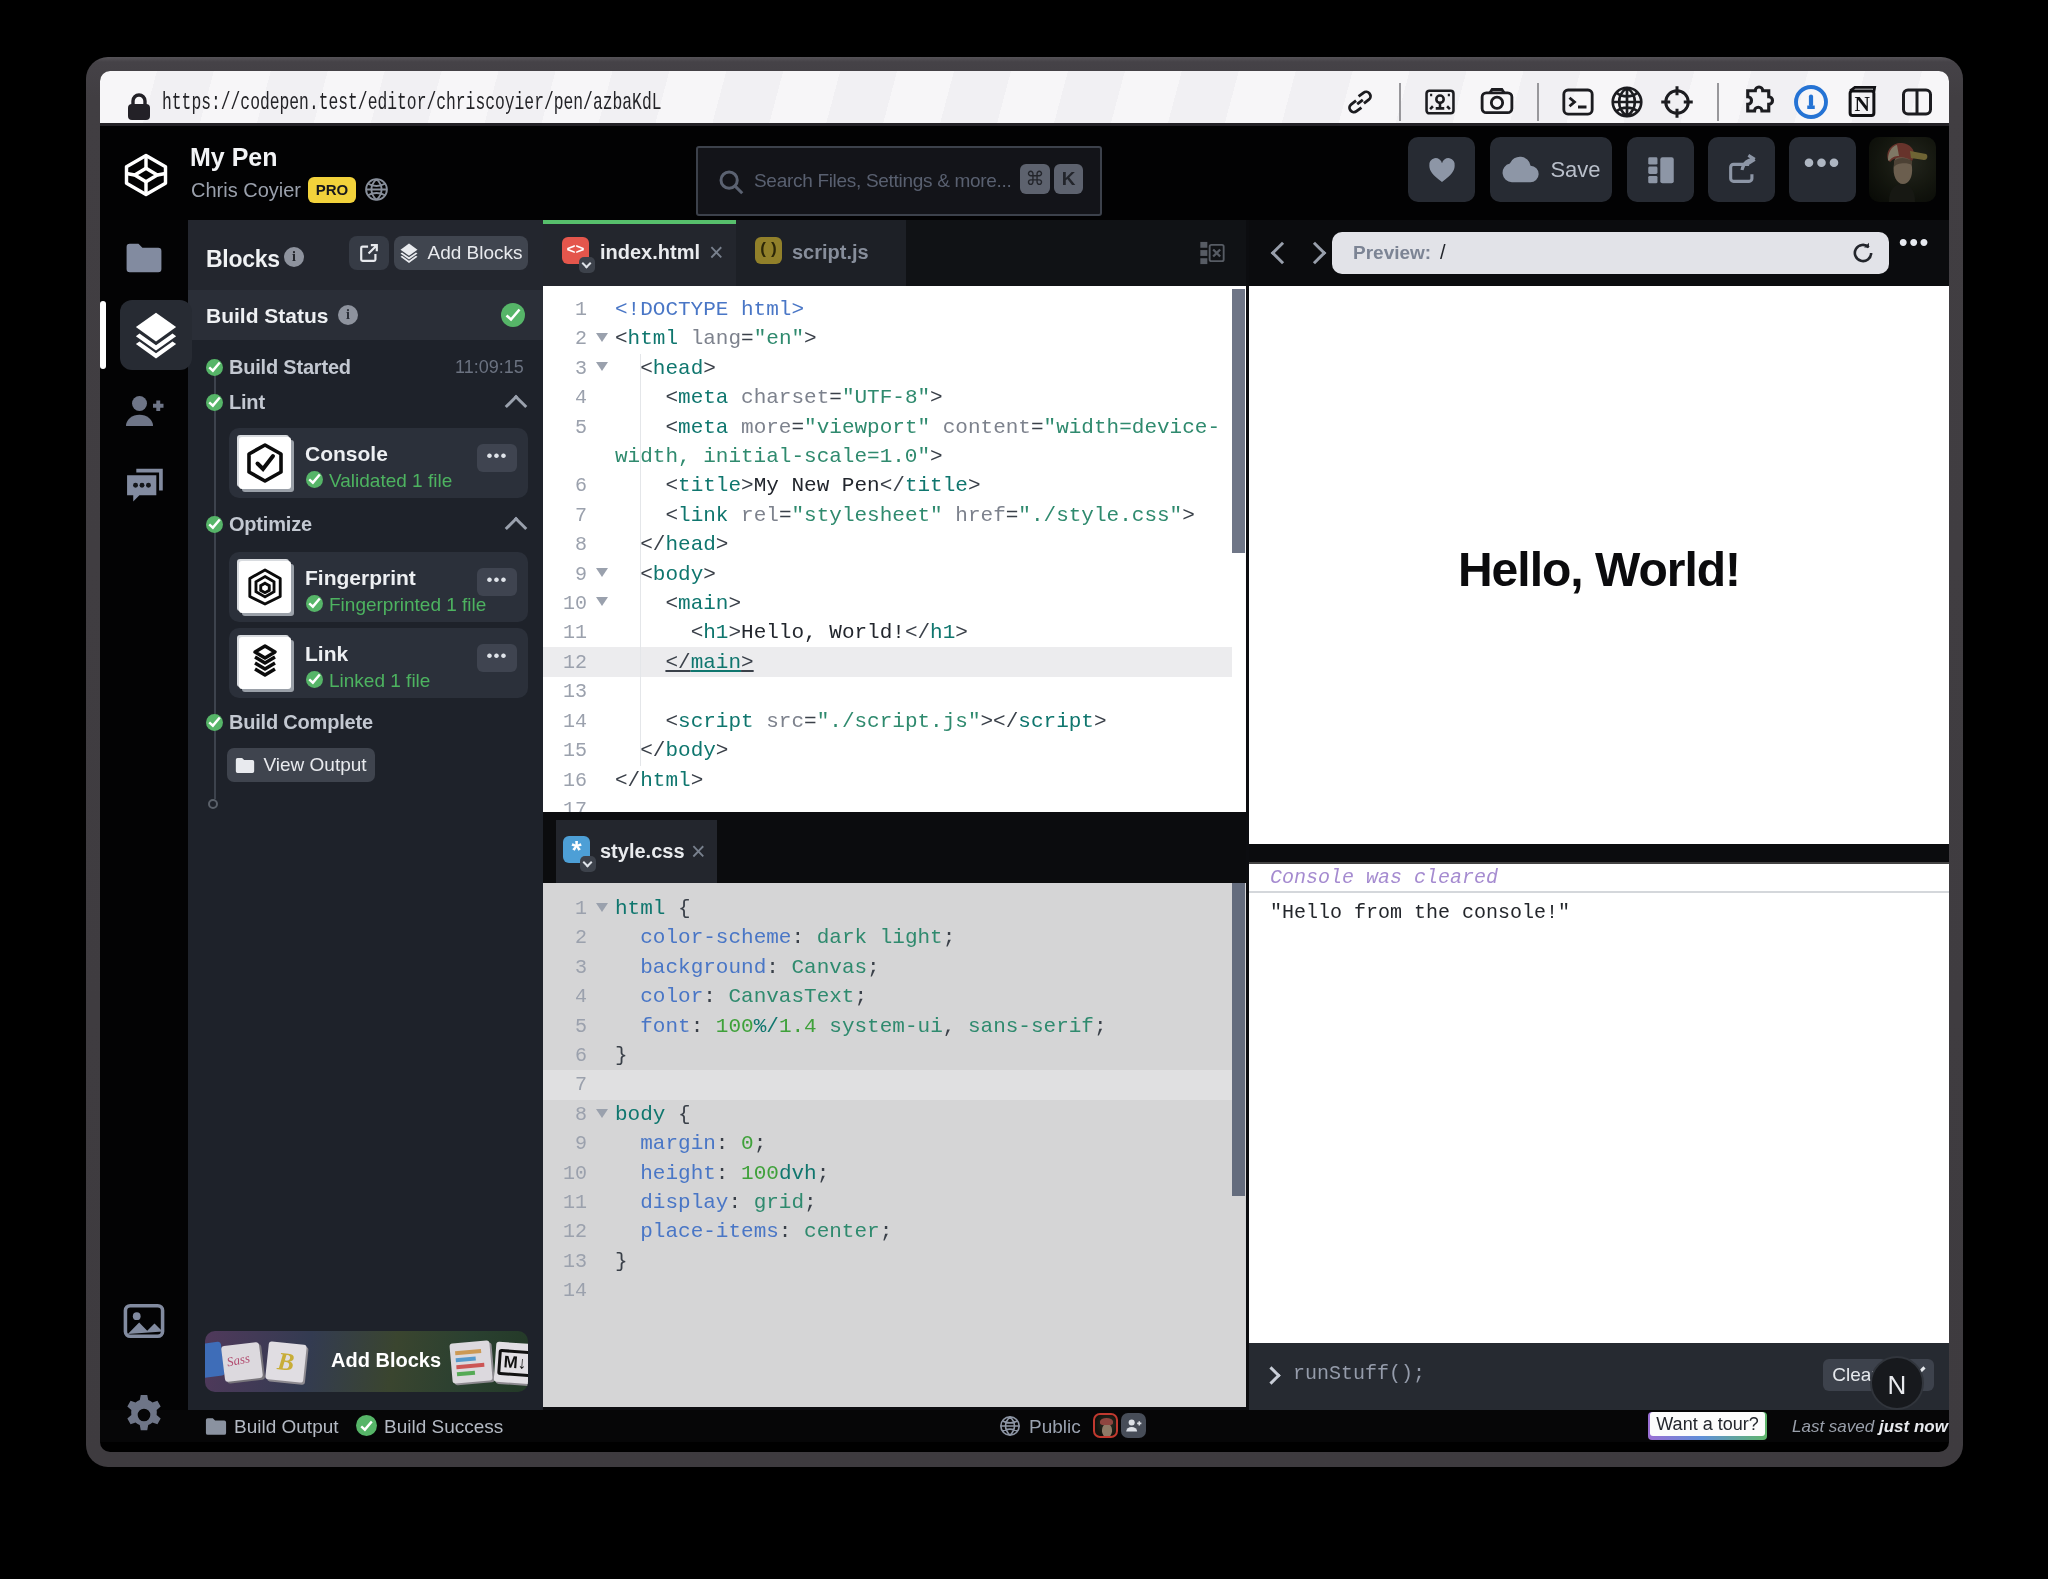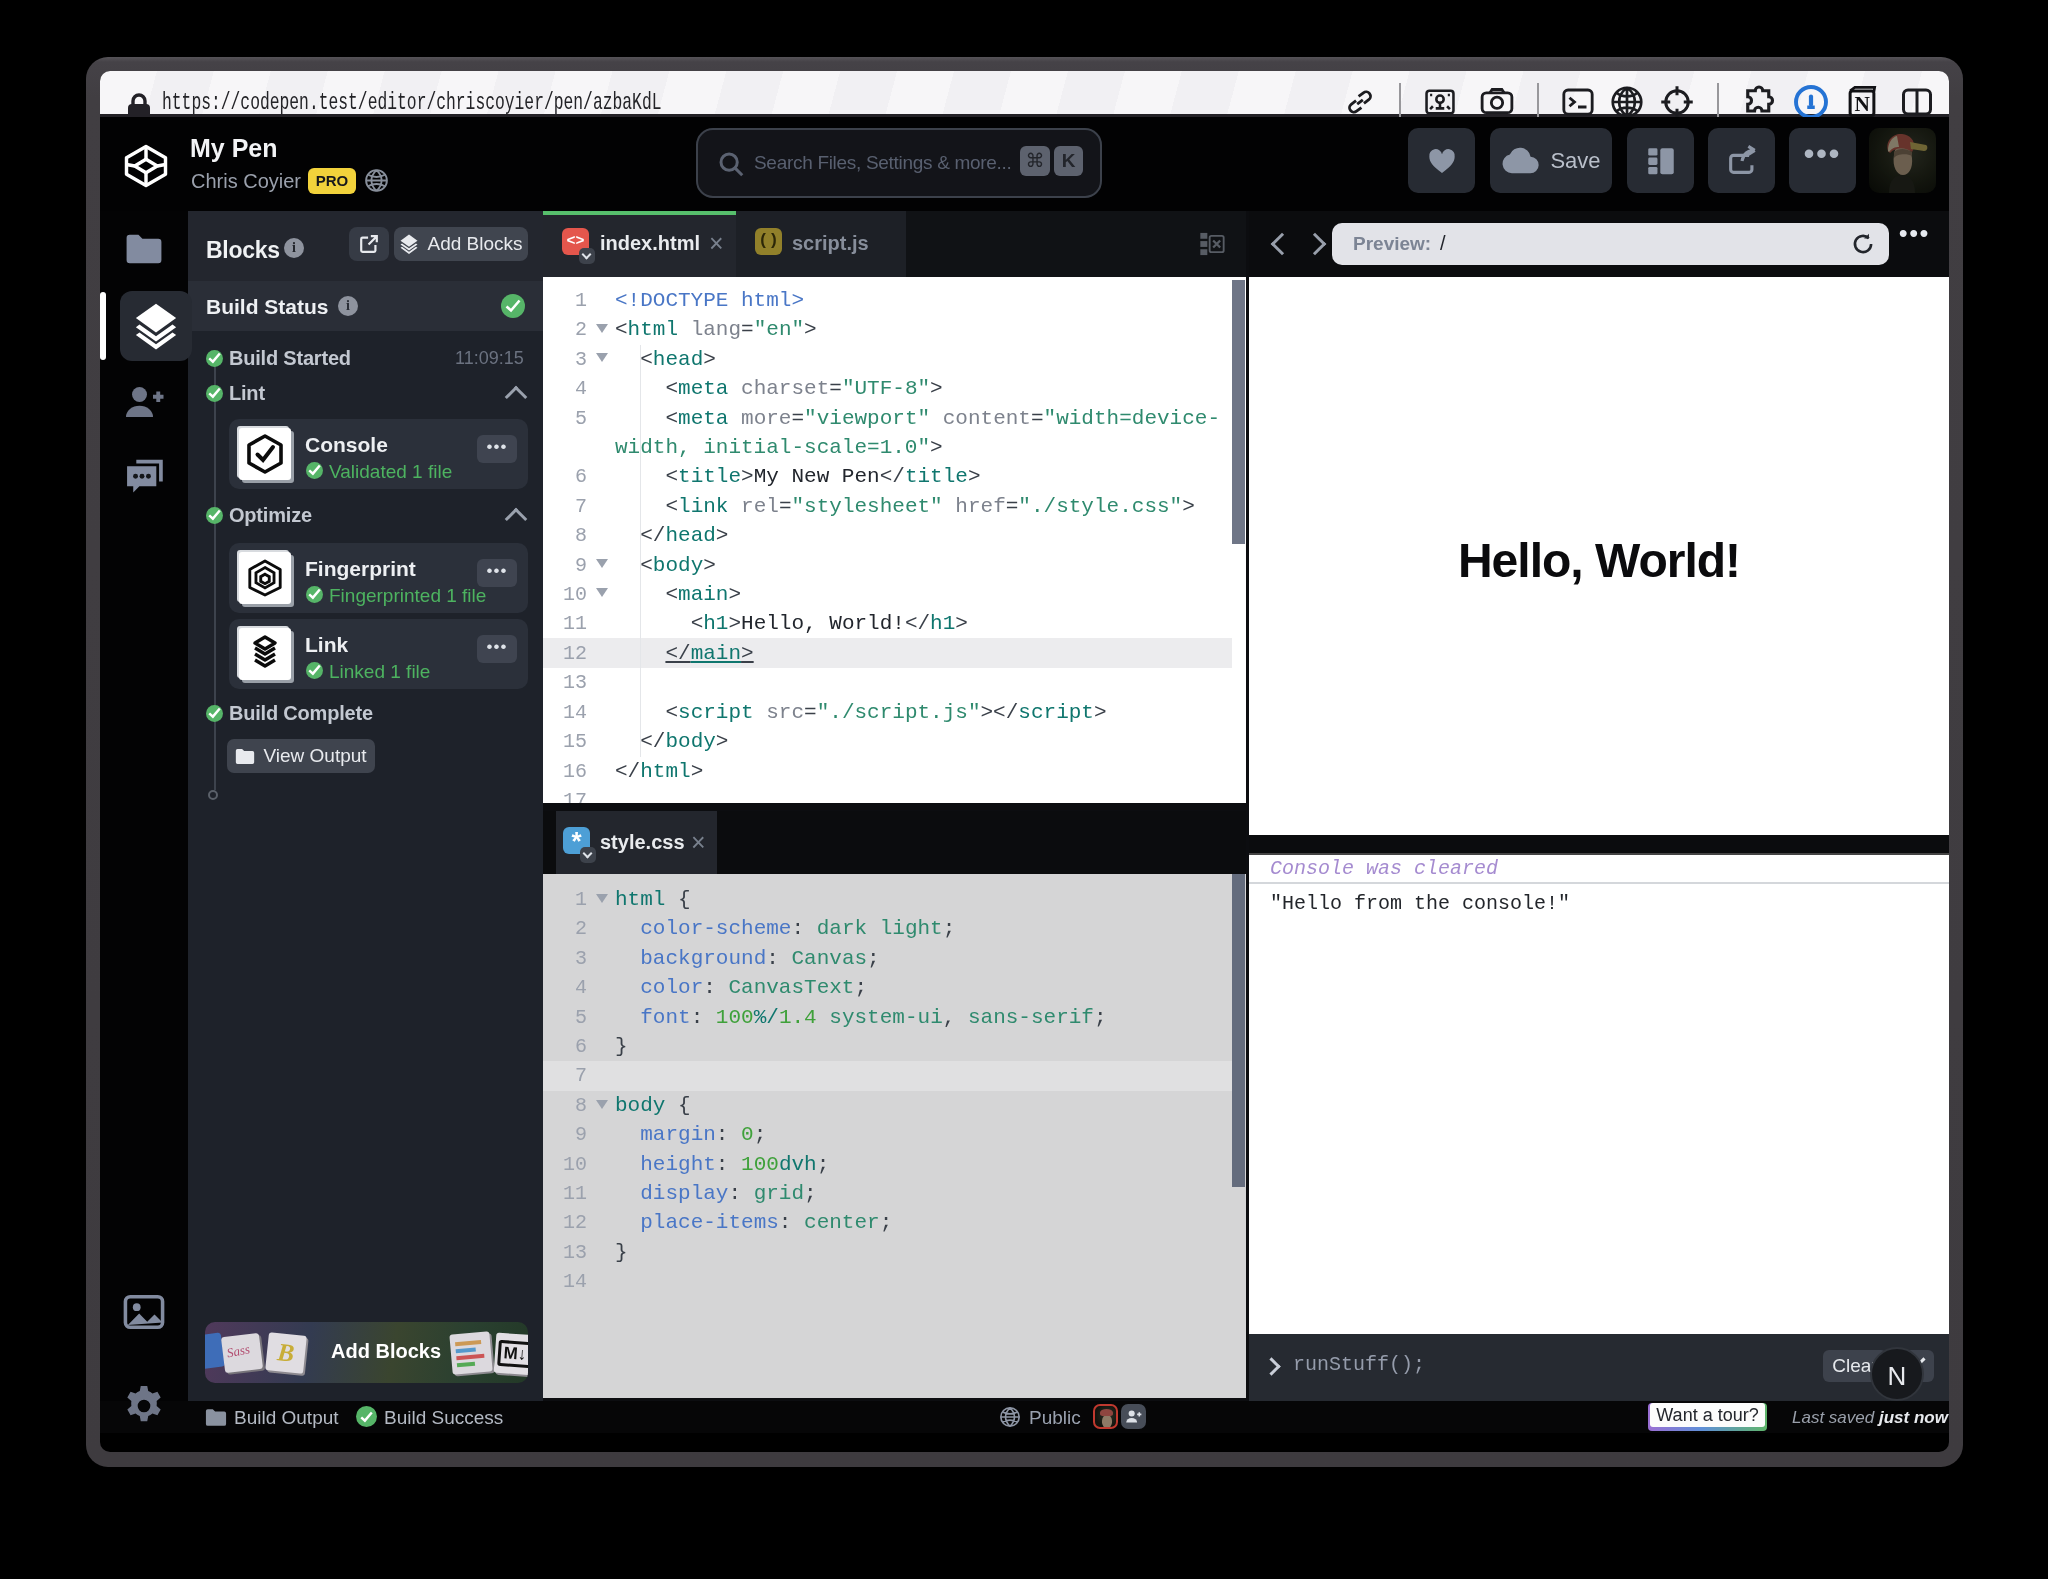--- a/index.html
+++ b/index.html
@@ -11,21 +11,21 @@
 
   
   #win { position:absolute; left:86px; top:57px; width:1877px; height:1410px;
          background:linear-gradient(#565358,#454247 5px,#413e42 40px,#3e3b3f);
          border-radius:22px; }
   #inner { position:absolute; left:14px; top:14px; width:1849px; height:1381px;
            border-radius:10px; overflow:hidden; background:#000;
            display:flex; flex-direction:column; }
 
   
-  #urlbar { height:46px; position:relative; flex:none;
+  #urlbar { height:55px; position:relative; flex:none;
     background:repeating-linear-gradient(105deg,#f7f6f8 0 55px,#f1f0f3 55px 110px);
     border-bottom:3px solid #232126; }
   #url { position:absolute; left:62px; top:18px; font-family:"Liberation Mono",monospace;
          font-size:24px; color:#232327; transform:scaleX(0.68); transform-origin:left center; white-space:nowrap; }
   .bicons { position:absolute; right:14px; top:0; height:62px; display:flex; align-items:center; }
   .bicons svg { display:block; }
 
   
   #header { height:94px; position:relative; flex:none; background:#020203; }
 
@@ -141,22 +141,22 @@
         <path d="M32 6 V23 M32 41 V58 M6 30 L17 32 M58 30 L47 32"></path>
       </svg>
       <div class="abs" style="left:90px;top:17px;font-size:25px;font-weight:bold;color:#f2f3f5">My Pen</div>
       <div class="abs" style="left:91px;top:53px;font-size:20px;color:#9aa0ac">Chris Coyier</div>
       <div class="abs" style="left:208px;top:51px;width:48px;height:26px;background:#f2d23b;border-radius:6px;
            font-size:15px;font-weight:bold;color:#17181c;text-align:center;line-height:26px">PRO</div>
       <svg class="abs" style="left:264px;top:51px" width="25" height="25" viewBox="0 0 24 24" fill="none" stroke="#878e9a" stroke-width="1.8">
         <circle cx="12" cy="12" r="10"></circle>
           <path d="M2 12 h20 M12 2 c-6.5 6-6.5 14 0 20 M12 2 c6.5 6 6.5 14 0 20 M4 6.5 c4.5 2.8 11.5 2.8 16 0 M4 17.5 c4.5-2.8 11.5-2.8 16 0"></path>
       </svg>
-      <div class="abs" style="left:596px;top:11px;width:406px;height:70px;background:#131419;
-           border:2px solid #3c414b;border-radius:17px">
+      <div class="abs" style="left:596px;top:20px;width:406px;height:70px;background:#131419;
+           border:2px solid #3c414b;border-radius:3px">
         <svg class="abs" style="left:18px;top:19px" width="30" height="30" viewBox="0 0 24 24" fill="none" stroke="#5b6271" stroke-width="2.4">
           <circle cx="10.5" cy="10.5" r="6.5"></circle>
             <path d="M15.5 15.5 L21 21"></path>
         </svg>
         <div class="abs" style="left:56px;top:22px;font-size:19px;letter-spacing:-0.3px;color:#596070">Search Files, Settings &amp; more...</div>
         <div class="abs" style="left:322px;top:16px;width:30px;height:30px;background:#5d626e;border-radius:6px;
              text-align:center;line-height:30px;font-size:19px;color:#23252b">⌘</div>
         <div class="abs" style="left:356px;top:16px;width:29px;height:30px;background:#5d626e;border-radius:6px;
              text-align:center;line-height:30px;font-size:19px;font-weight:bold;color:#23252b">K</div>
       </div>

